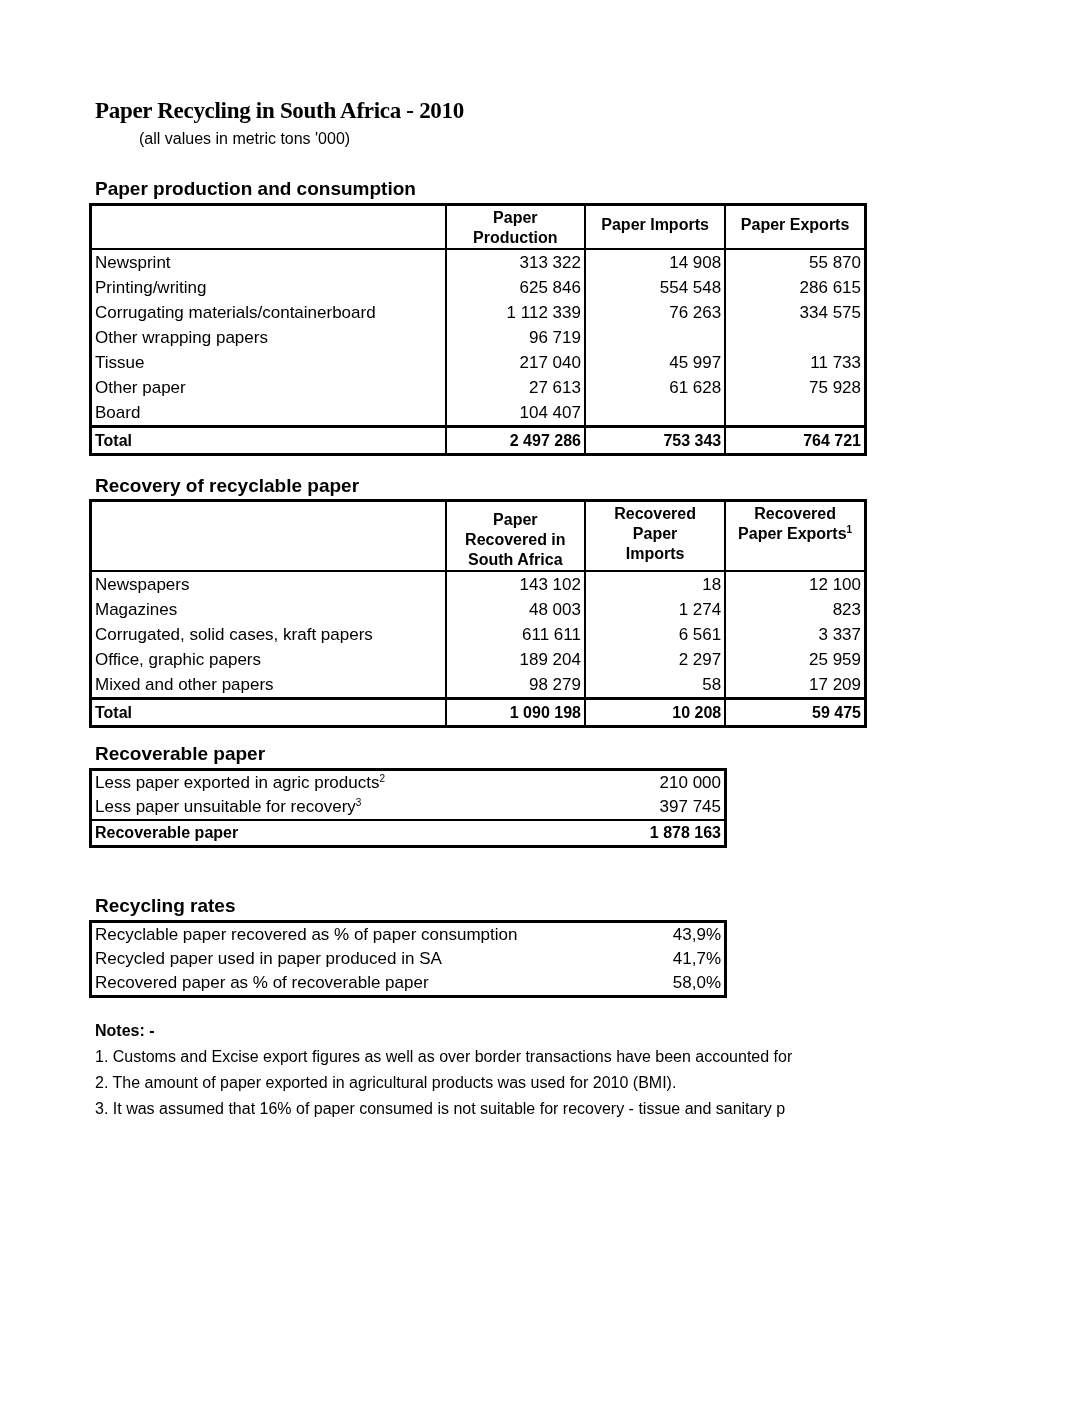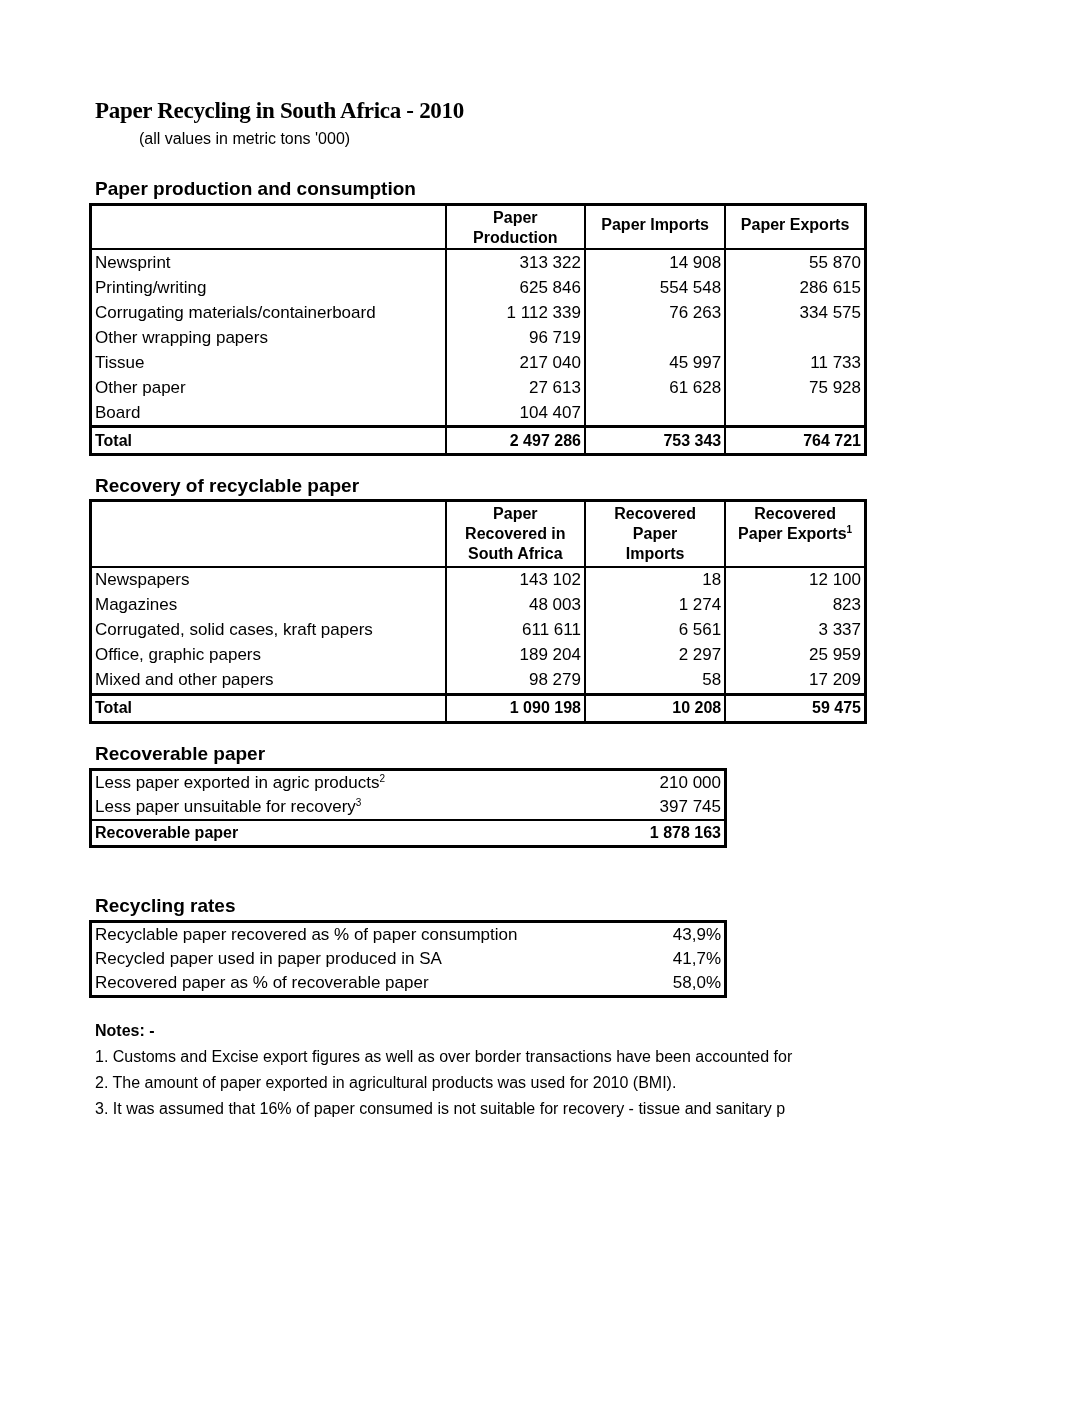--- a/index.html
+++ b/index.html
@@ -106,21 +106,21 @@
   <table class="grid" style="top:499px; width:778px;">
     <colgroup>
         <col style="width:352px">
         <col style="width:138px">
         <col style="width:139px">
         <col style="width:139px">
       </colgroup>
     <thead>
       <tr style="height:66px;">
         <th class="label-head"></th>
-        <th style="white-space:normal; padding:2px 10px 0;">Paper Recovered in South Africa</th>
+        <th style="white-space:normal; padding:8px 10px 0;">Paper Recovered in South Africa</th>
         <th style="white-space:normal; padding:2px 18px 0;">Recovered Paper Imports</th>
         <th style="white-space:normal; padding:2px 4px 0;">
           <span>Recovered Paper Exports</span><sup>1</sup>
         </th>
       </tr>
     </thead>
     <tbody>
       <tr>
         <td>Newspapers</td>
         <td class="num">143 102</td>

